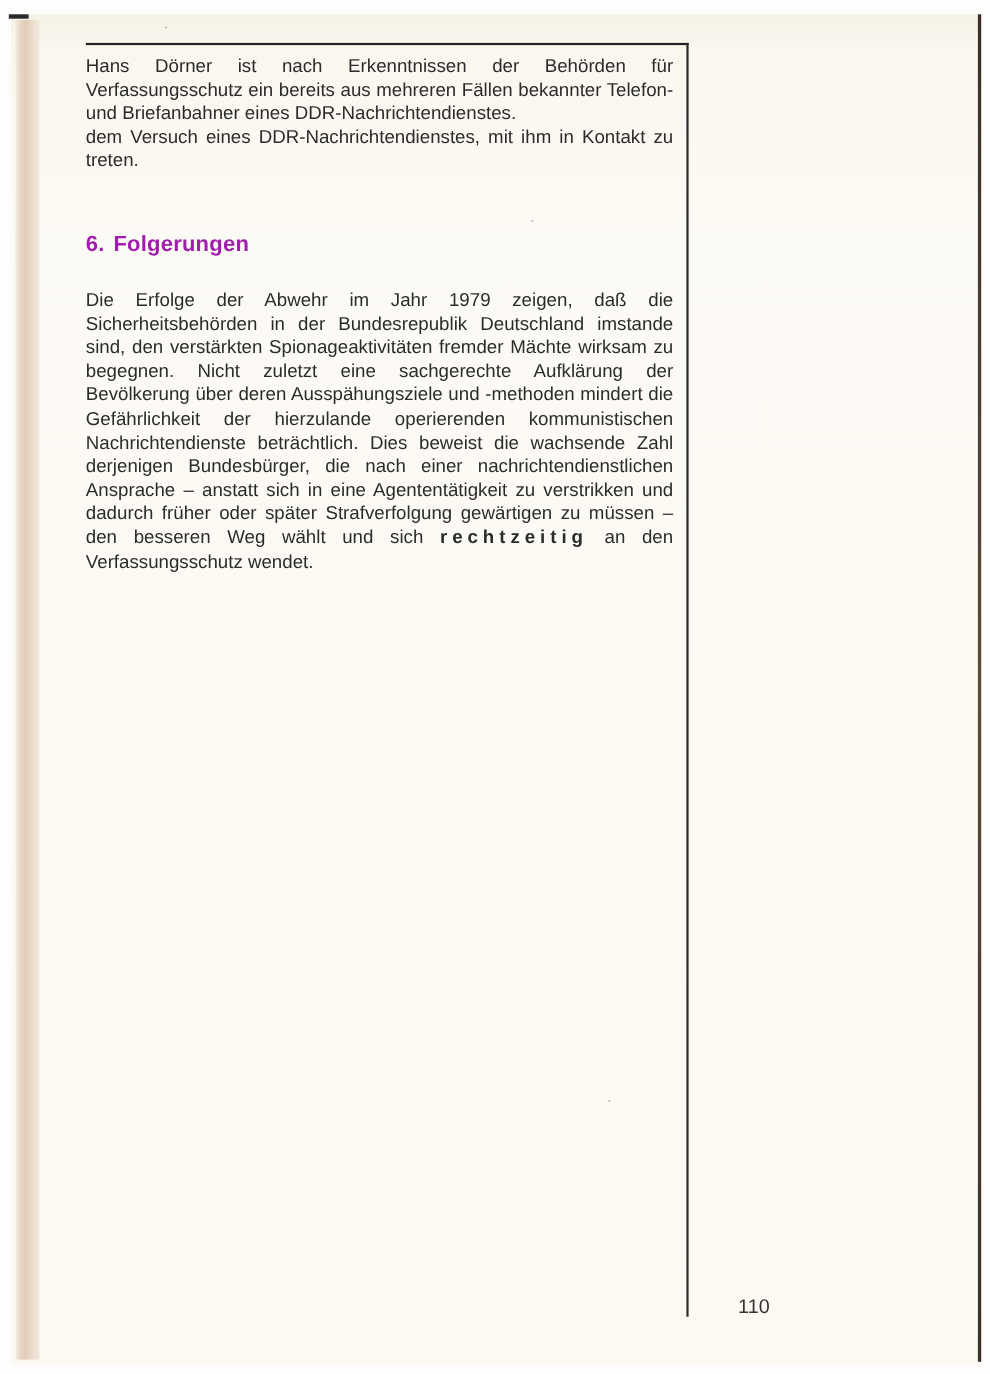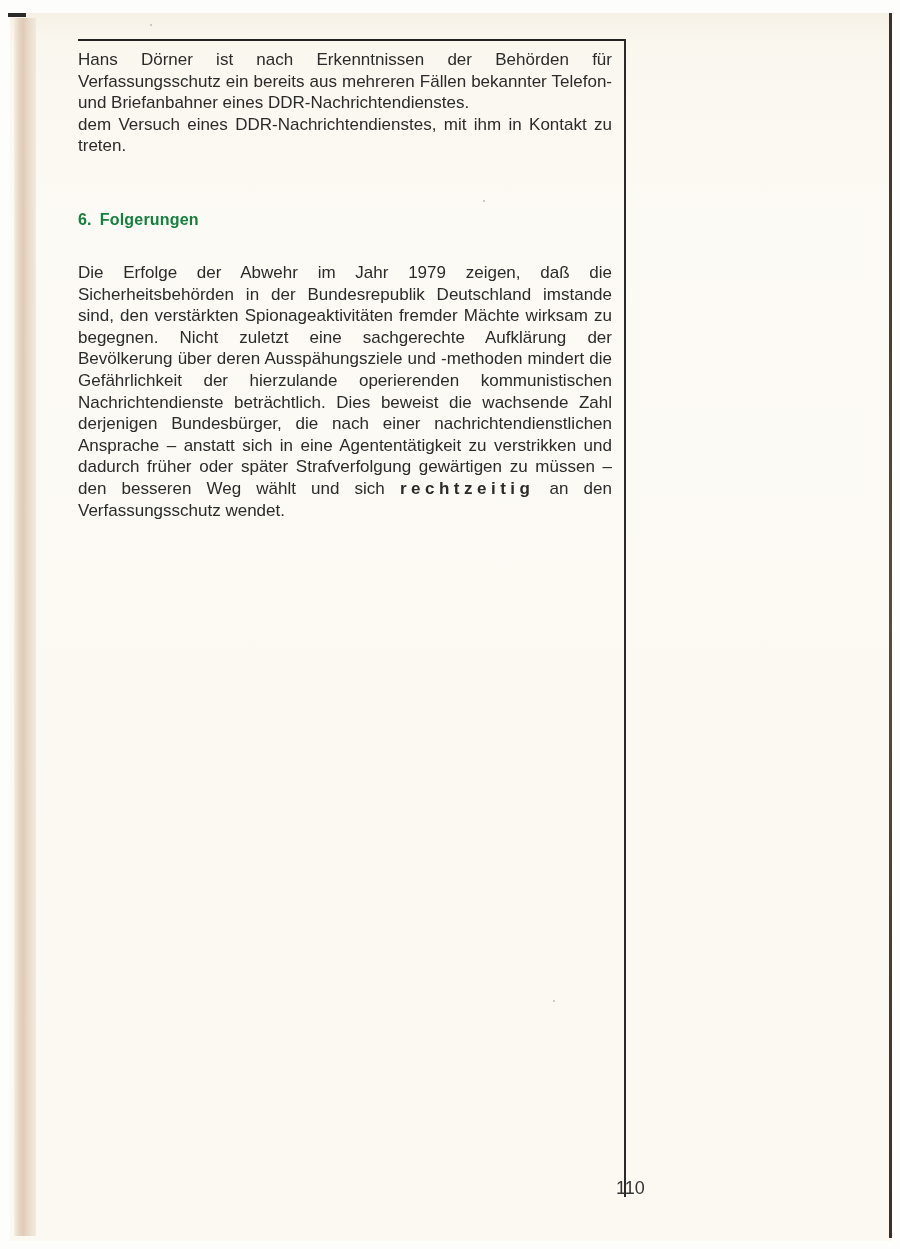--- a/index.html
+++ b/index.html
@@ -82,38 +82,38 @@
       margin: 0;
     }
     .intro {
       top: 49px;
     }
     .heading {
       position: absolute;
       left: 78px;
       top: 211px;
       margin: 0;
-      font-size: 16px;
+      font-size: 20px;
       font-weight: bold;
-      color: #15803d;
+      color: #a21caf;
       letter-spacing: 0.2px;
     }
     .heading .num {
       margin-right: 8px;
     }
     .body-para {
       top: 262px;
     }
     .spaced {
       letter-spacing: 4.5px;
       font-weight: bold;
     }
     .page-number {
       position: absolute;
-      left: 616px;
+      left: 671px;
       top: 1178px;
       font-size: 18px;
       color: #333;
     }
     .speck {
       position: absolute;
       width: 2px;
       height: 2px;
       background: #bbb;
       border-radius: 1px;

